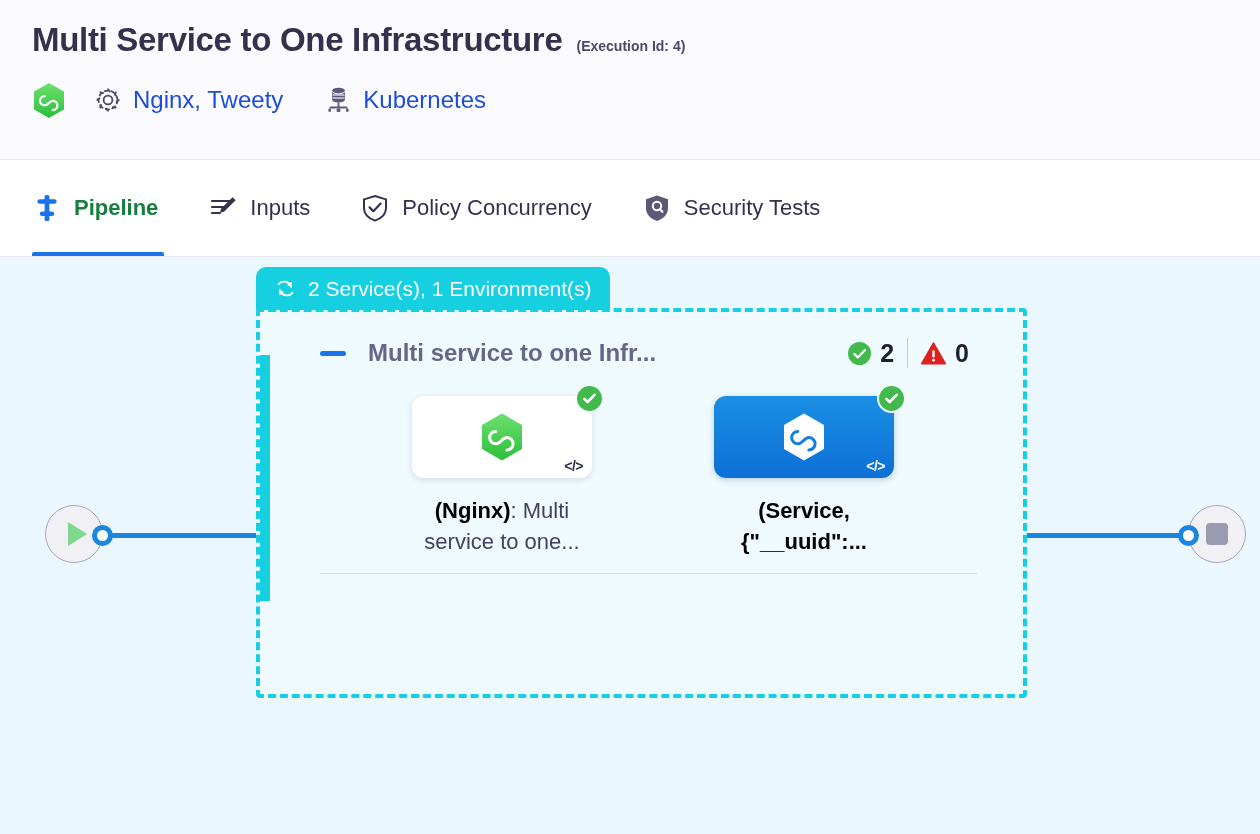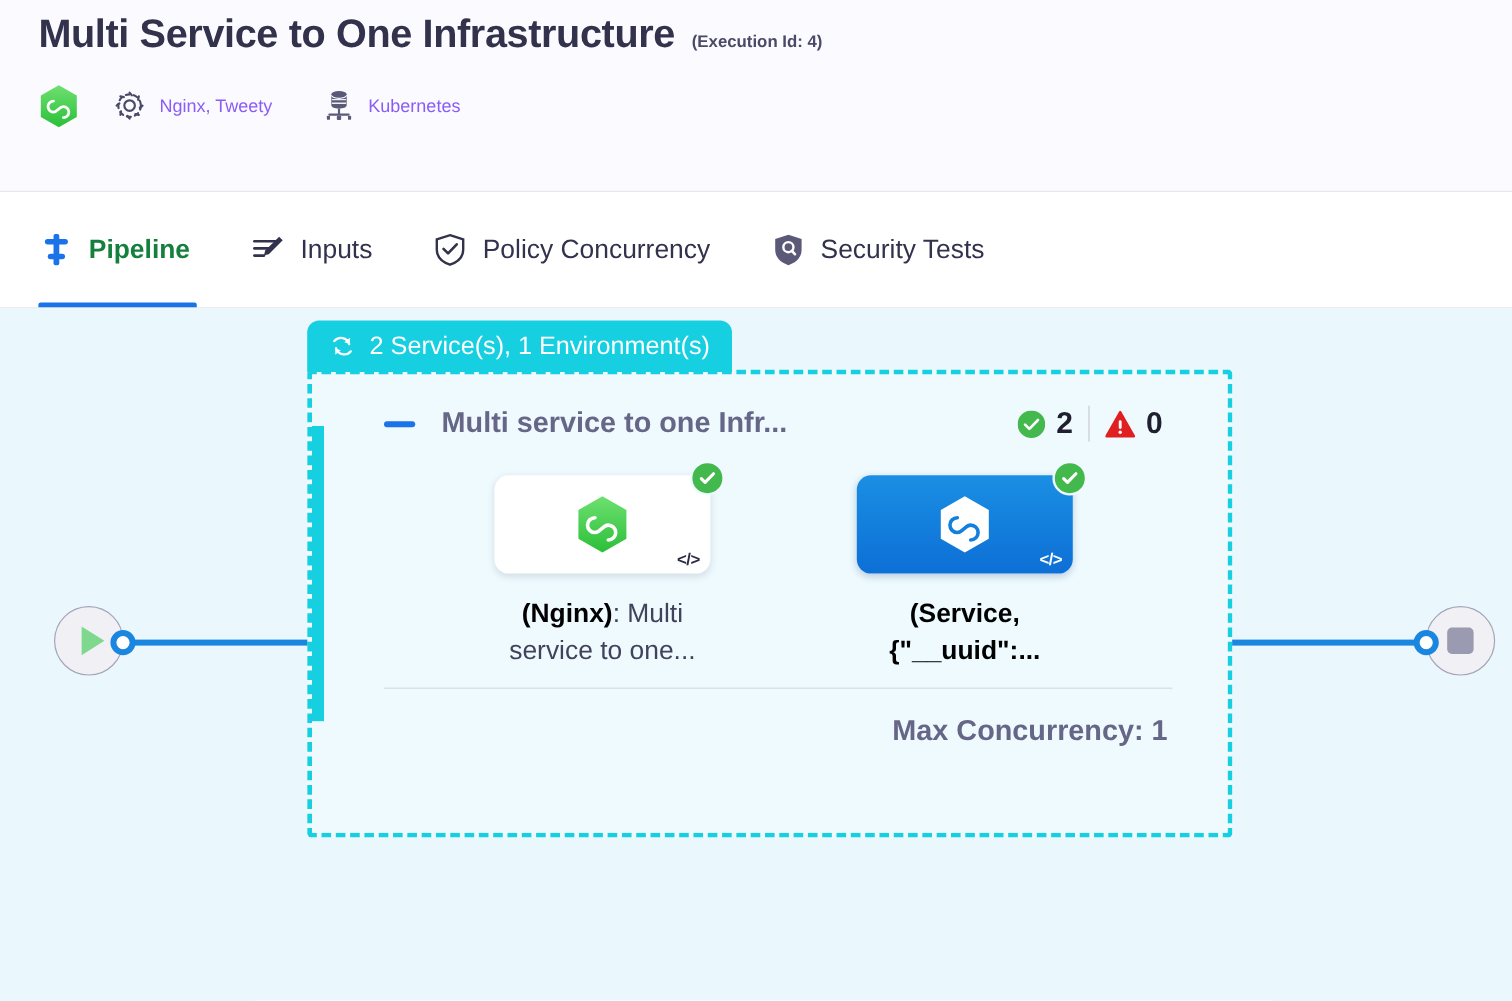--- a/index.html
+++ b/index.html
@@ -11,21 +11,21 @@
     font-family: "Liberation Sans", sans-serif;
     background: #ffffff;
   }
 
   
   .page-header {
     position: relative;
     height: 160px;
     background: #fafaff;
     border-bottom: 1px solid #e7e7ee;
-    padding: 8px 0 0 32px;
+    padding: 20px 0 0 32px;
   }
 
   .title-row {
     display: flex;
     align-items: baseline;
     gap: 14px;
   }
 
   .page-title {
     font-size: 33px;
@@ -51,22 +51,22 @@
   .meta-chunk {
     display: flex;
     align-items: center;
     gap: 11px;
   }
 
   .meta-chunk.services { margin-left: 28px; }
   .meta-chunk.infra    { margin-left: 42px; }
 
   .meta-label {
-    font-size: 15px;
-    color: #8b5cf6;
+    font-size: 24px;
+    color: #1d4ed8;
   }
 
   
   .hex-logo {
     width: 34px; height: 37px;
     display: block;
   }
 
   .gear-icon { width: 28px; height: 28px; display:block; }
   .k8s-icon  { width: 27px; height: 29px; display:block; }
@@ -558,17 +558,16 @@
           </div>
           <div class="card-caption">
             <span class="strong">(Service,</span><span class="strong"> {"__uuid":...</span>
           </div>
         </div>
 
       </div>
 
       <div class="hr-divider"></div>
 
-      <div class="max-conc">Max Concurrency: 1</div>
     </div>
 
   </div>
 </div>
 
 </body></html>

